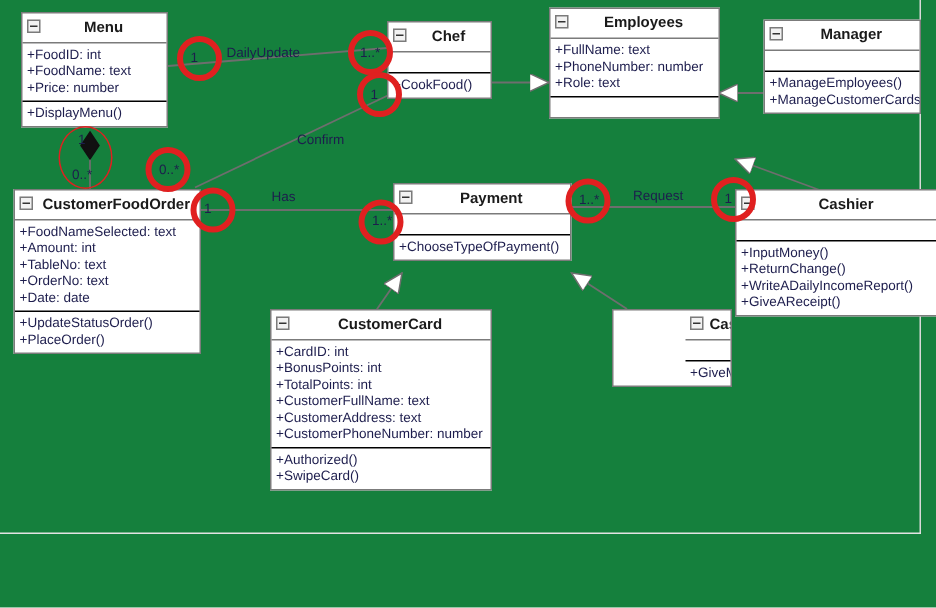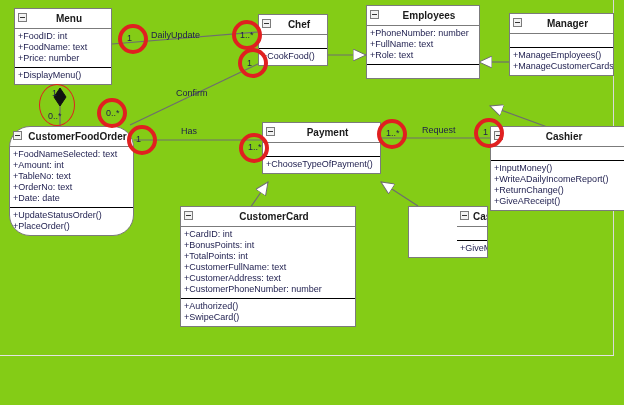--- a/index.html
+++ b/index.html
@@ -5,21 +5,21 @@
   html, body {
     margin: 0;
     padding: 0;
     background: #ffffff;
     font-family: "Liberation Sans", sans-serif;
   }
   #canvas {
     position: relative;
     width: 624px;
     height: 405px;
-    background: #84cc16;
+    background: #15803d;
     overflow: hidden;
   }
   
   .page-edge-right {
     position: absolute;
     left: 613px; top: 0; width: 1px; height: 356px;
     background: #d9d9d9;
   }
   .page-edge-bottom {
     position: absolute;
@@ -180,40 +180,40 @@
       <div>+CookFood()</div>
     </div>
   </div>
 
   <div class="uml-class" style="left:366px; top:5px; width:114px;">
     <div class="uml-title">
       <span class="minus-box"></span>
       <span>Employees</span>
     </div>
     <div class="uml-attrs">
+      <div>+FullName: text</div>
       <div>+PhoneNumber: number</div>
-      <div>+FullName: text</div>
       <div>+Role: text</div>
     </div>
     <div class="uml-ops empty"></div>
   </div>
 
   <div class="uml-class" style="left:509px; top:13px; width:105px;">
     <div class="uml-title">
       <span class="minus-box"></span>
       <span>Manager</span>
     </div>
     <div class="uml-attrs empty"></div>
     <div class="uml-ops">
       <div>+ManageEmployees()</div>
       <div>+ManageCustomerCards()</div>
     </div>
   </div>
 
-  <div class="uml-class" style="left:9px; top:126px; width:125px;border-radius:21px;">
+  <div class="uml-class" style="left:9px; top:126px; width:125px;">
     <div class="uml-title">
       <span class="minus-box"></span>
       <span>CustomerFoodOrder</span>
     </div>
     <div class="uml-attrs">
       <div>+FoodNameSelected: text</div>
       <div>+Amount: int</div>
       <div>+TableNo: text</div>
       <div>+OrderNo: text</div>
       <div>+Date: date</div>
@@ -236,27 +236,27 @@
   </div>
 
   <div class="uml-class" style="left:490px; top:126px; width:136px;">
     <div class="uml-title">
       <span class="minus-box"></span>
       <span>Cashier</span>
     </div>
     <div class="uml-attrs empty"></div>
     <div class="uml-ops">
       <div>+InputMoney()</div>
+      <div>+ReturnChange()</div>
       <div>+WriteADailyIncomeReport()</div>
-      <div>+ReturnChange()</div>
       <div>+GiveAReceipt()</div>
     </div>
   </div>
 
-  <div class="uml-class" style="left:180px; top:206px; width:176px;">
+  <div class="uml-class" style="left:180px; top:206px; width:148px;">
     <div class="uml-title">
       <span class="minus-box"></span>
       <span>CustomerCard</span>
     </div>
     <div class="uml-attrs">
       <div>+CardID: int</div>
       <div>+BonusPoints: int</div>
       <div>+TotalPoints: int</div>
       <div>+CustomerFullName: text</div>
       <div>+CustomerAddress: text</div>
@@ -273,21 +273,21 @@
       <span class="minus-box"></span>
       <span>Cash</span>
     </div>
     <div class="uml-attrs empty"></div>
     <div class="uml-ops">
       <div>+GiveMoney()</div>
     </div>
   </div>
 
   <div class="link-label" style="left:151px; top:30px;">DailyUpdate</div>
-  <div class="link-label" style="left:176px; top:88px;">Confirm</div>
+  <div class="link-label" style="left:198px; top:88px;">Confirm</div>
   <div class="link-label" style="left:181px; top:126px;">Has</div>
   <div class="link-label" style="left:422px; top:125px;">Request</div>
 
   <div class="mult" style="left:127px; top:33px;">1</div>
   <div class="mult" style="left:240px; top:30px;">1..*</div>
 
   <div class="mult" style="left:52px; top:88px;">1</div>
   <div class="mult" style="left:48px; top:111px;">0..*</div>
 
   <div class="mult" style="left:106px; top:108px;">0..*</div>

